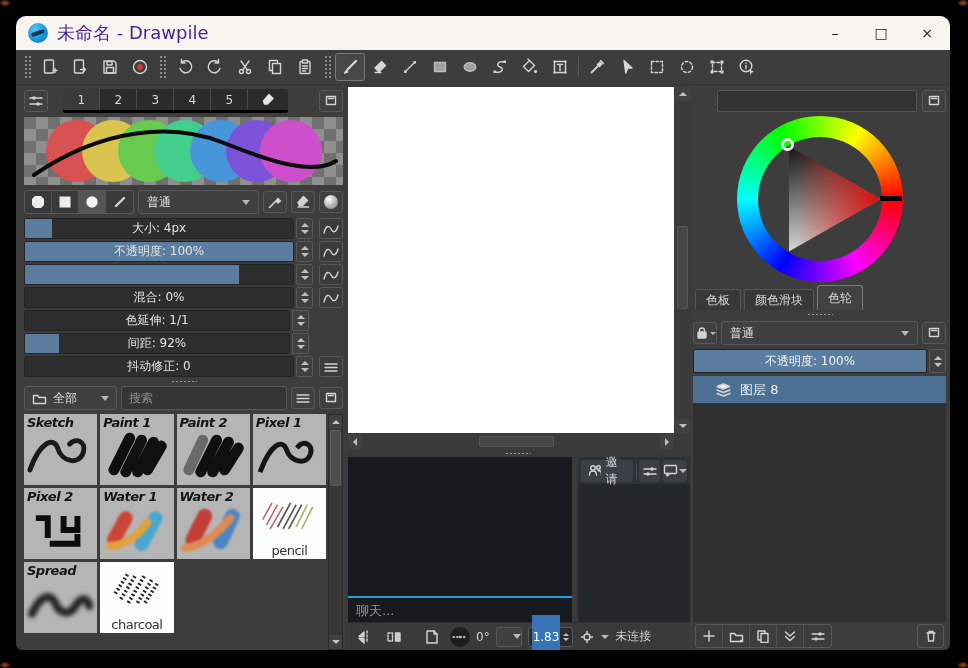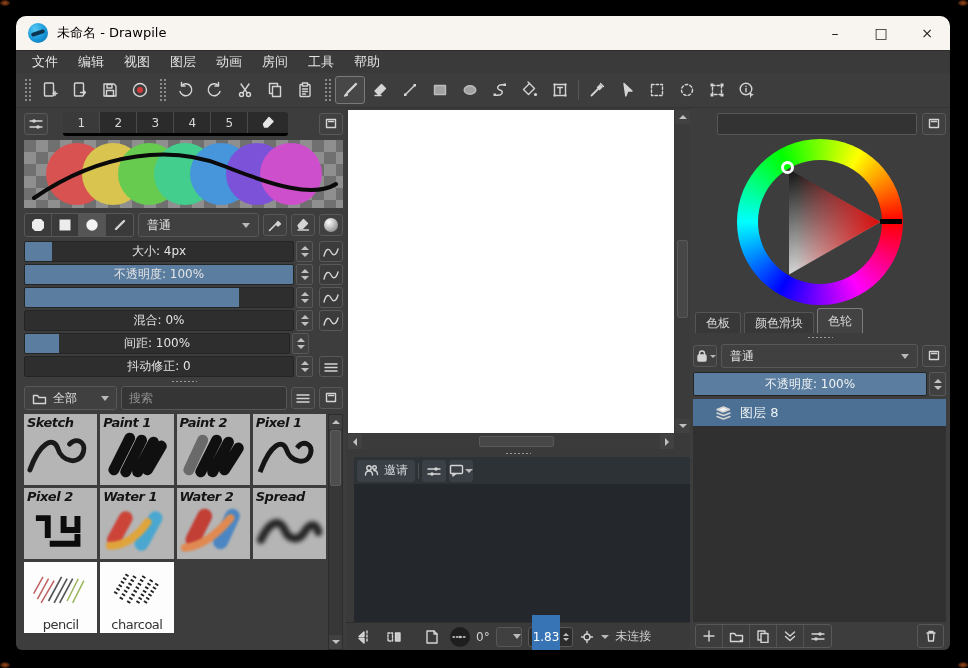--- a/index.html
+++ b/index.html
@@ -11,21 +11,21 @@
   .window { position:absolute; left:16px; top:16px; width:934px; height:634px;
             background:#3d3d3d; border-radius:10px 10px 6px 6px; overflow:hidden;
             display:flex; flex-direction:column; }
   .titlebar { height:34px; background:#f8f4f0; display:flex; align-items:center;
               padding-left:12px; flex:none; }
   .app-icon { width:20px; height:20px; border-radius:50%;
               background:radial-gradient(circle at 35% 30%, #55c8f2, #1796d8 55%, #0a6fb0);
               position:relative; flex:none; }
   .app-icon::after { content:""; position:absolute; left:3px; top:8px; width:14px; height:4px;
               background:#0b3550; border-radius:2px; transform:rotate(-18deg); }
-  .title-text { margin-left:9px; font-size:13px; color:#000000; }
+  .title-text { margin-left:9px; font-size:18px; color:#4c1d95; }
   .winbtns { margin-left:auto; display:flex; height:100%; }
   .winbtn { width:46px; height:100%; display:flex; align-items:center; justify-content:center;
             font-size:14px; color:#222; }
   .menubar { height:23px; background:#3a3a3a; border-top:1px solid #2c2c2c;
              display:flex; align-items:center; padding-left:6px; flex:none; }
   .menu-item { font-size:13px; color:#e2e2e2; padding:0 10px; line-height:22px; }
   
   .toolbar { height:35px; background:#3d3d3d; border-bottom:1px solid #343434;
              display:flex; align-items:center; padding-left:4px; flex:none; }
   .grip { width:7px; height:24px; margin:0 4px;
@@ -191,30 +191,20 @@
   <div class="titlebar">
     <div class="app-icon"></div>
     <span class="title-text">未命名 - Drawpile</span>
     <div class="winbtns">
       <div class="winbtn">–</div>
       <div class="winbtn">□</div>
       <div class="winbtn">×</div>
     </div>
   </div>
 
-  <div class="menubar">
-    <span class="menu-item">文件</span>
-    <span class="menu-item">编辑</span>
-    <span class="menu-item">视图</span>
-    <span class="menu-item">图层</span>
-    <span class="menu-item">动画</span>
-    <span class="menu-item">房间</span>
-    <span class="menu-item">工具</span>
-    <span class="menu-item">帮助</span>
-  </div>
 
   <div class="toolbar">
     <div class="grip"></div>
     <div class="tbtn">
         <svg class="ic" width="18" height="18">
           <rect x="3.5" y="2" width="9" height="13" rx="1"></rect>
           <path d="M12 12.5h4M14 10.5v4"></path>
         </svg>
       </div>
     <div class="tbtn">
@@ -507,22 +497,33 @@
               <span class="dn"></span>
             </div>
           <div class="curveb">
               <svg class="ic" width="18" height="14">
                 <path d="M2 11C4 3 7 3 9 7s5 4 7-3"></path>
               </svg>
             </div>
         </div>
         <div class="set-row">
           <div class="track">
+              <div class="fillbar" style="width: 0%;"></div>
+              <div class="lab">色延伸: 1/1</div>
+            </div>
+          <div class="spin">
+              <span class="up"></span>
+              <span class="dn"></span>
+            </div>
+          <div class="rowpad"></div>
+        </div>
+        <div class="set-row">
+          <div class="track">
               <div class="fillbar" style="width: 13%;"></div>
-              <div class="lab">间距: 100%</div>
+              <div class="lab">间距: 92%</div>
             </div>
           <div class="spin">
               <span class="up"></span>
               <span class="dn"></span>
             </div>
           <div class="rowpad"></div>
         </div>
         <div class="set-row">
           <div class="track">
               <div class="fillbar" style="width: 0%;"></div>
@@ -608,32 +609,32 @@
               </svg>
             </div>
           <div class="tile">
               <span class="tname">Water 2</span>
               <svg viewBox="0 0 74 56" style="filter:blur(1px)">
                 <path d="M16 40 28 16" stroke="#c23f35" stroke-width="15" stroke-linecap="round"></path>
                 <path d="M44 42 56 16" stroke="#4c86c2" stroke-width="15" stroke-linecap="round"></path>
                 <path d="M8 48C28 46 44 30 54 18" stroke="#e08a52" stroke-width="8" stroke-linecap="round" fill="none"></path>
               </svg>
             </div>
-          <div class="tile">
-              <span class="tname">Spread</span>
-              <svg viewBox="0 0 74 56" style="filter:blur(2px)">
-                <path d="M8 40C18 18 28 20 32 30s14 12 20 2 12-8 14 0" fill="none" stroke="#242424" stroke-width="8" stroke-linecap="round"></path>
-              </svg>
-            </div>
           <div class="tile white">
               <span class="tname">pencil</span>
               <svg viewBox="0 0 74 56" style="top:0;height:52px">
                 <path d="M8 34l10-18M12 40l12-22M16 44l14-24" stroke="#c06060" stroke-width="1.6" fill="none"></path>
                 <path d="M24 42l14-26M30 44l14-26M36 44l14-26" stroke="#555" stroke-width="1.8" fill="none"></path>
                 <path d="M44 42l12-24M50 44l12-24" stroke="#9ab65a" stroke-width="1.6" fill="none"></path>
+              </svg>
+            </div>
+          <div class="tile">
+              <span class="tname">Spread</span>
+              <svg viewBox="0 0 74 56" style="filter:blur(2px)">
+                <path d="M8 40C18 18 28 20 32 30s14 12 20 2 12-8 14 0" fill="none" stroke="#242424" stroke-width="8" stroke-linecap="round"></path>
               </svg>
             </div>
           <div class="tile white">
               <span class="tname">charcoal</span>
               <svg viewBox="0 0 74 56" style="top:0;height:52px">
                 <path d="M14 34 28 12M20 40 36 14M28 44 46 14M38 44 54 18M46 44 60 22" stroke="#222" stroke-width="4" fill="none" stroke-dasharray="2 2.5"></path>
               </svg>
             </div>
         </div>
         <div class="vscroll">
@@ -676,20 +677,24 @@
               <span class="dn" style="transform:rotate(-90deg)"></span>
             </div>
         </div>
       </div>
 
       <div class="handle">
           <div class="dots"></div>
         </div>
 
       <div class="chat-zone">
+        <div class="chat-col">
+          <div class="chat-log"></div>
+          <input class="chat-input" placeholder="聊天..." style="">
+        </div>
         <div class="chat-div"></div>
         <div class="user-panel">
           <div class="user-head">
             <div class="invite-btn">
               <svg class="ic" width="15" height="13" stroke="#d3d7da">
                   <circle cx="5" cy="4" r="2.2"></circle>
                   <path d="M1.5 11c0-2.5 1.6-4 3.5-4s3.5 1.5 3.5 4"></path>
                   <circle cx="10.5" cy="3.5" r="1.8"></circle>
                   <path d="M10 6.5c2 0 3.5 1.5 3.5 4"></path>
                 </svg>

